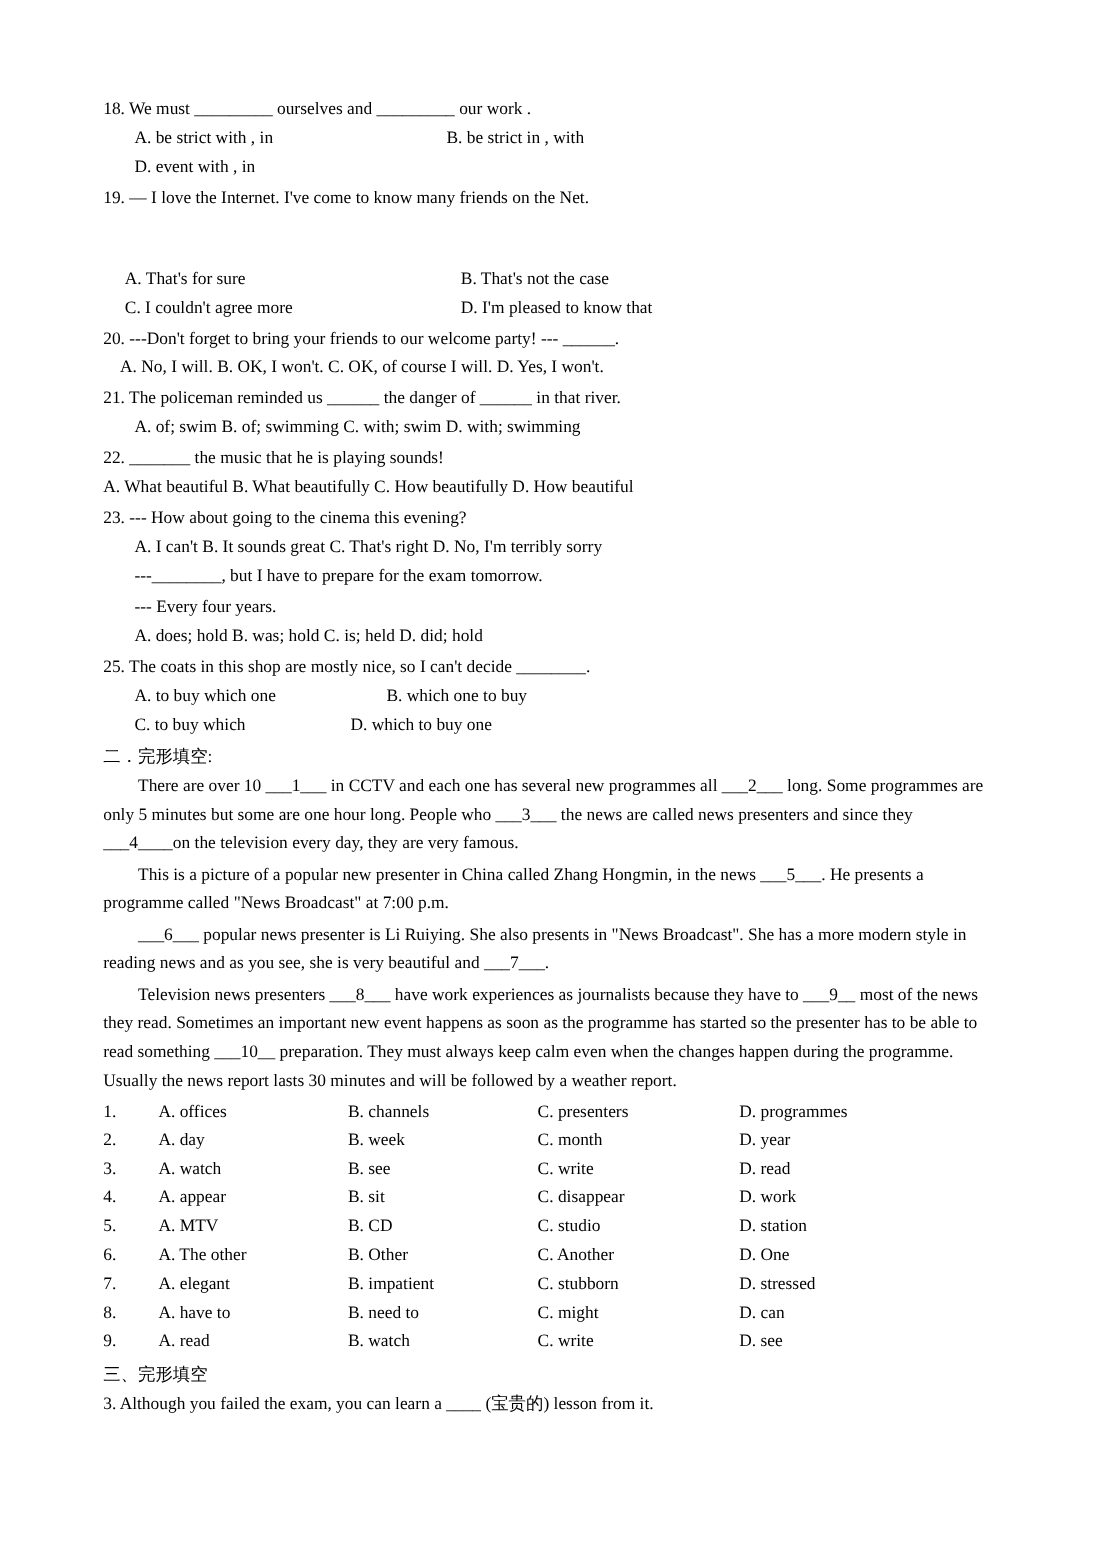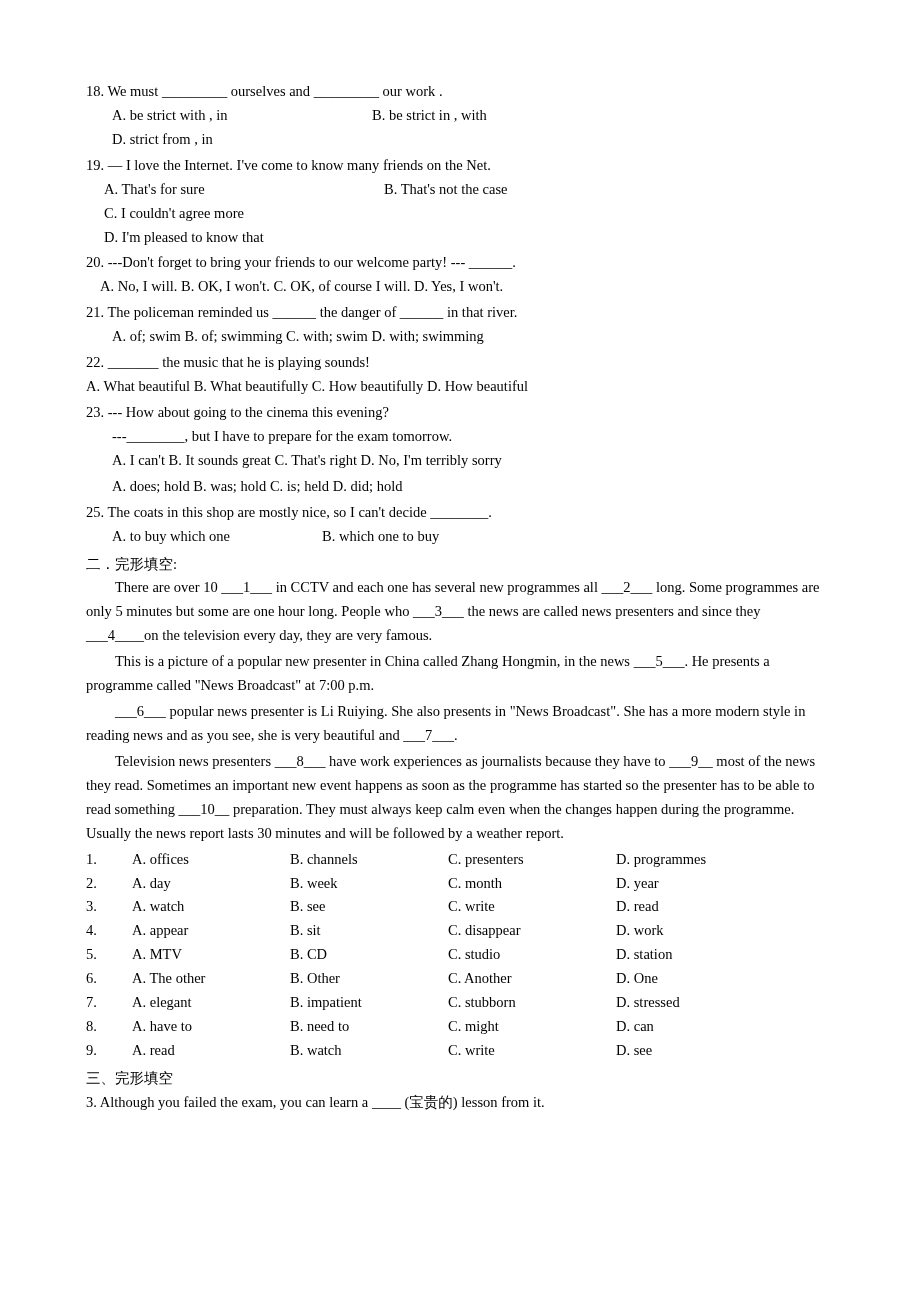--- a/index.html
+++ b/index.html
@@ -32,31 +32,31 @@
 </head>
 <body>
 
 <div class="q-block">
   <span><span>18.</span> <span>We must _________ ourselves and _________ our work .</span></span>
   <div class="indent opt-2col">
     <span class="c1">A. be strict with , in</span>
     <span class="c2">B. be strict in , with</span>
   </div>
   <div class="indent opt-2col">
-    <span class="c2">D. strict from , in</span>
+    <span class="c2">D. event with , in</span>
   </div>
 </div>
 
 <div class="q-block">
   <span><span>19.</span> <span>— I love the Internet. I've come to know many friends on the Net.</span></span>
-  <div class="opt-2col" style="padding-left:18px;">
+  <div class="opt-2col" style="padding-left:18px;margin-top:44px;">
     <span style="width:280px;">A. That's for sure</span>
     <span>B. That's not the case</span>
   </div>
-  <div class="opt-2col" style="padding-left:18px;flex-direction:column;">
+  <div class="opt-2col" style="padding-left:18px;">
     <span style="width:280px;">C. I couldn't agree more</span>
     <span>D. I'm pleased to know that</span>
   </div>
 </div>
 
 <div class="q-block">
   <span><span>20.</span> <span>---Don't forget to bring your friends to our welcome party!  --- ______.</span></span>
   <div style="padding-left:14px;">A. No, I will.  B. OK, I won't.  C. OK, of course I will.  D. Yes, I won't.</div>
 </div>
 
@@ -65,33 +65,38 @@
   <div class="indent">A. of; swim   B. of; swimming   C. with; swim  D. with; swimming</div>
 </div>
 
 <div class="q-block">
   <span><span>22.</span> <span>_______ the music that he is playing sounds!</span></span>
   <div>A. What beautiful B. What beautifully C. How beautifully D. How beautiful</div>
 </div>
 
 <div class="q-block">
   <span><span>23.</span> <span>--- How about going to the cinema this evening?</span></span>
+  <div class="indent">A. I can't  B. It sounds great  C. That's right  D. No, I'm terribly sorry</div>
   <div class="indent">---________, but I have to prepare for the exam tomorrow.</div>
-  <div class="indent">A. I can't  B. It sounds great  C. That's right  D. No, I'm terribly sorry</div>
 </div>
 
 <div class="q-block">
+  <div class="indent">--- Every four years.</div>
   <div class="indent">A. does; hold      B. was; hold      C. is; held       D. did; hold</div>
 </div>
 
 <div class="q-block">
   <span><span>25.</span> <span>The coats in this shop are mostly nice, so I can't decide ________.</span></span>
   <div class="indent opt-2col">
     <span style="width:210px;">A. to buy which one</span>
     <span>B. which one to buy</span>
+  </div>
+  <div class="indent opt-2col">
+    <span style="width:180px;">C. to buy which</span>
+    <span>D. which to buy one</span>
   </div>
 </div>
 
 <div class="section-title">二．完形填空:</div>
 
 <div class="para">There are over 10 ___1___ in CCTV and each one has several new programmes all ___2___ long. Some programmes are only 5 minutes but some are one hour long. People who ___3___  the news are called news presenters and since they ___4____on the television every day, they are very famous.</div>
 <div class="para">This is a picture of a popular new presenter in China called Zhang Hongmin, in the news ___5___. He presents a programme called "News Broadcast" at 7:00 p.m.</div>
 <div class="para">___6___ popular news presenter is Li Ruiying. She also presents in "News Broadcast". She has a more modern style in reading news and as you see, she is very beautiful and ___7___.</div>
 <div class="para">Television news presenters ___8___ have work experiences as journalists because they have to ___9__ most of the news they read. Sometimes an important new event happens as soon as the programme has started so the presenter has to be able to read something ___10__ preparation. They must always keep calm even when the changes happen during the programme. Usually the news report lasts 30 minutes and will be followed by a weather report.</div>
 

